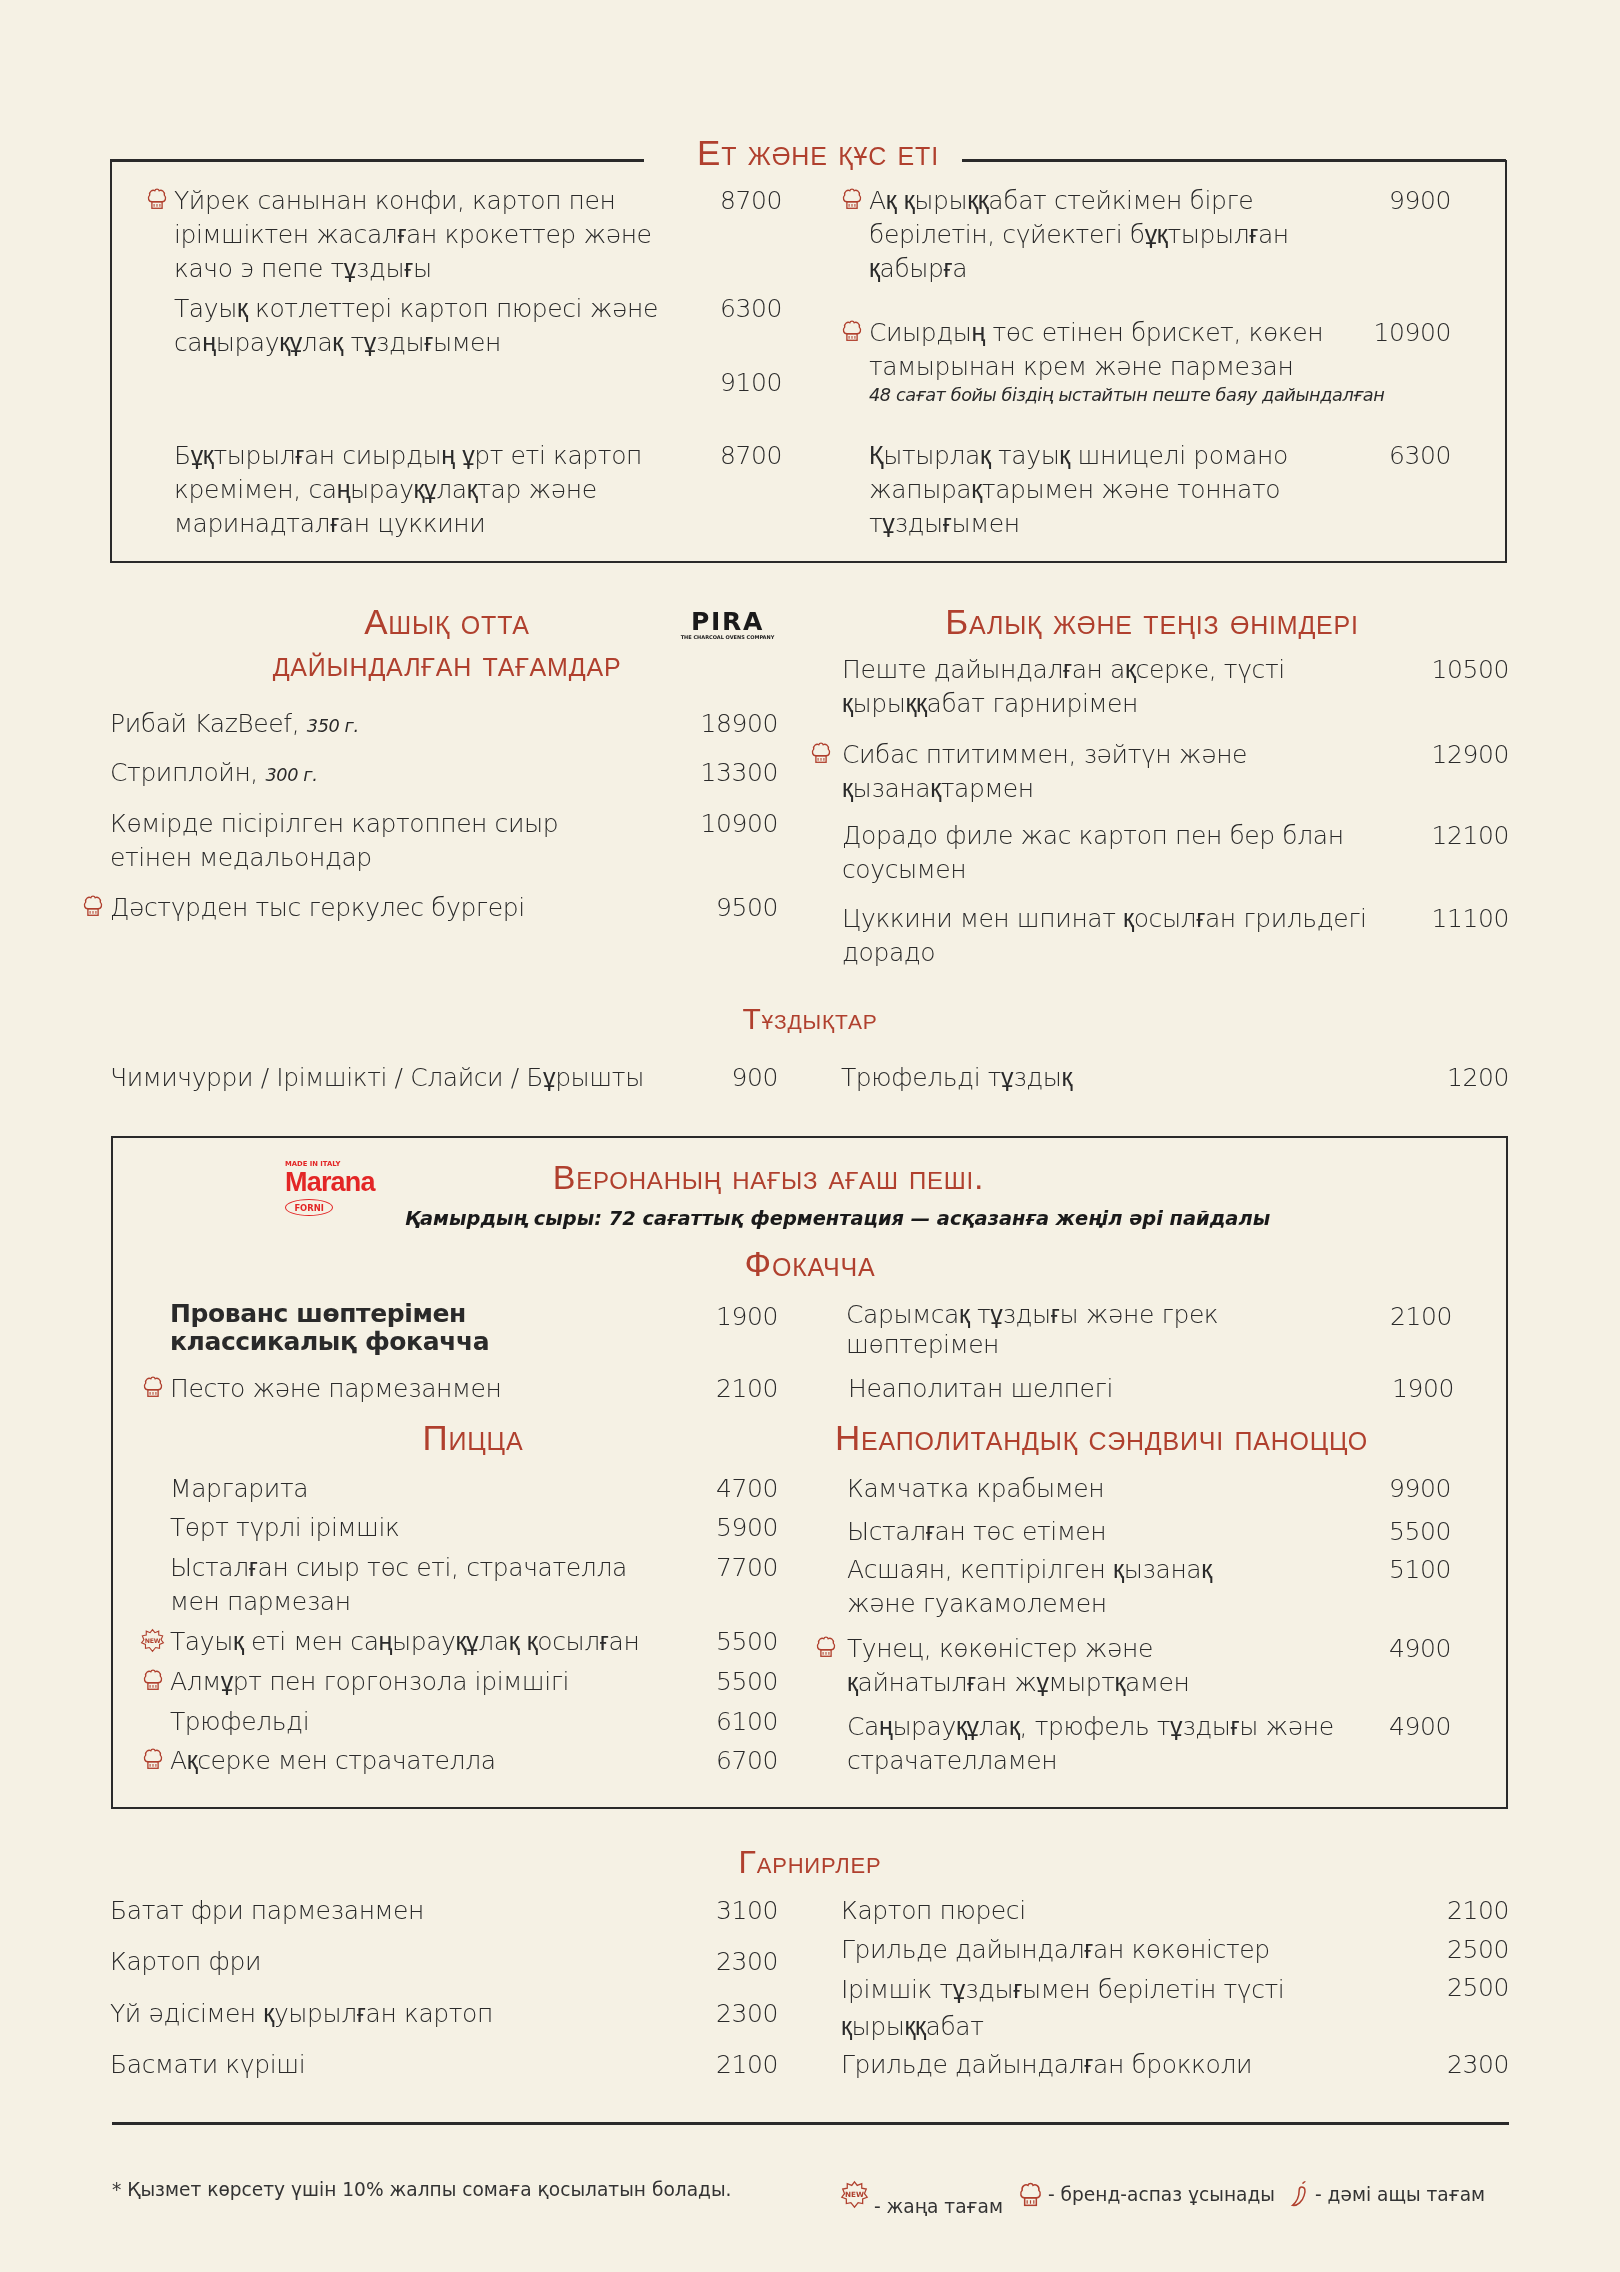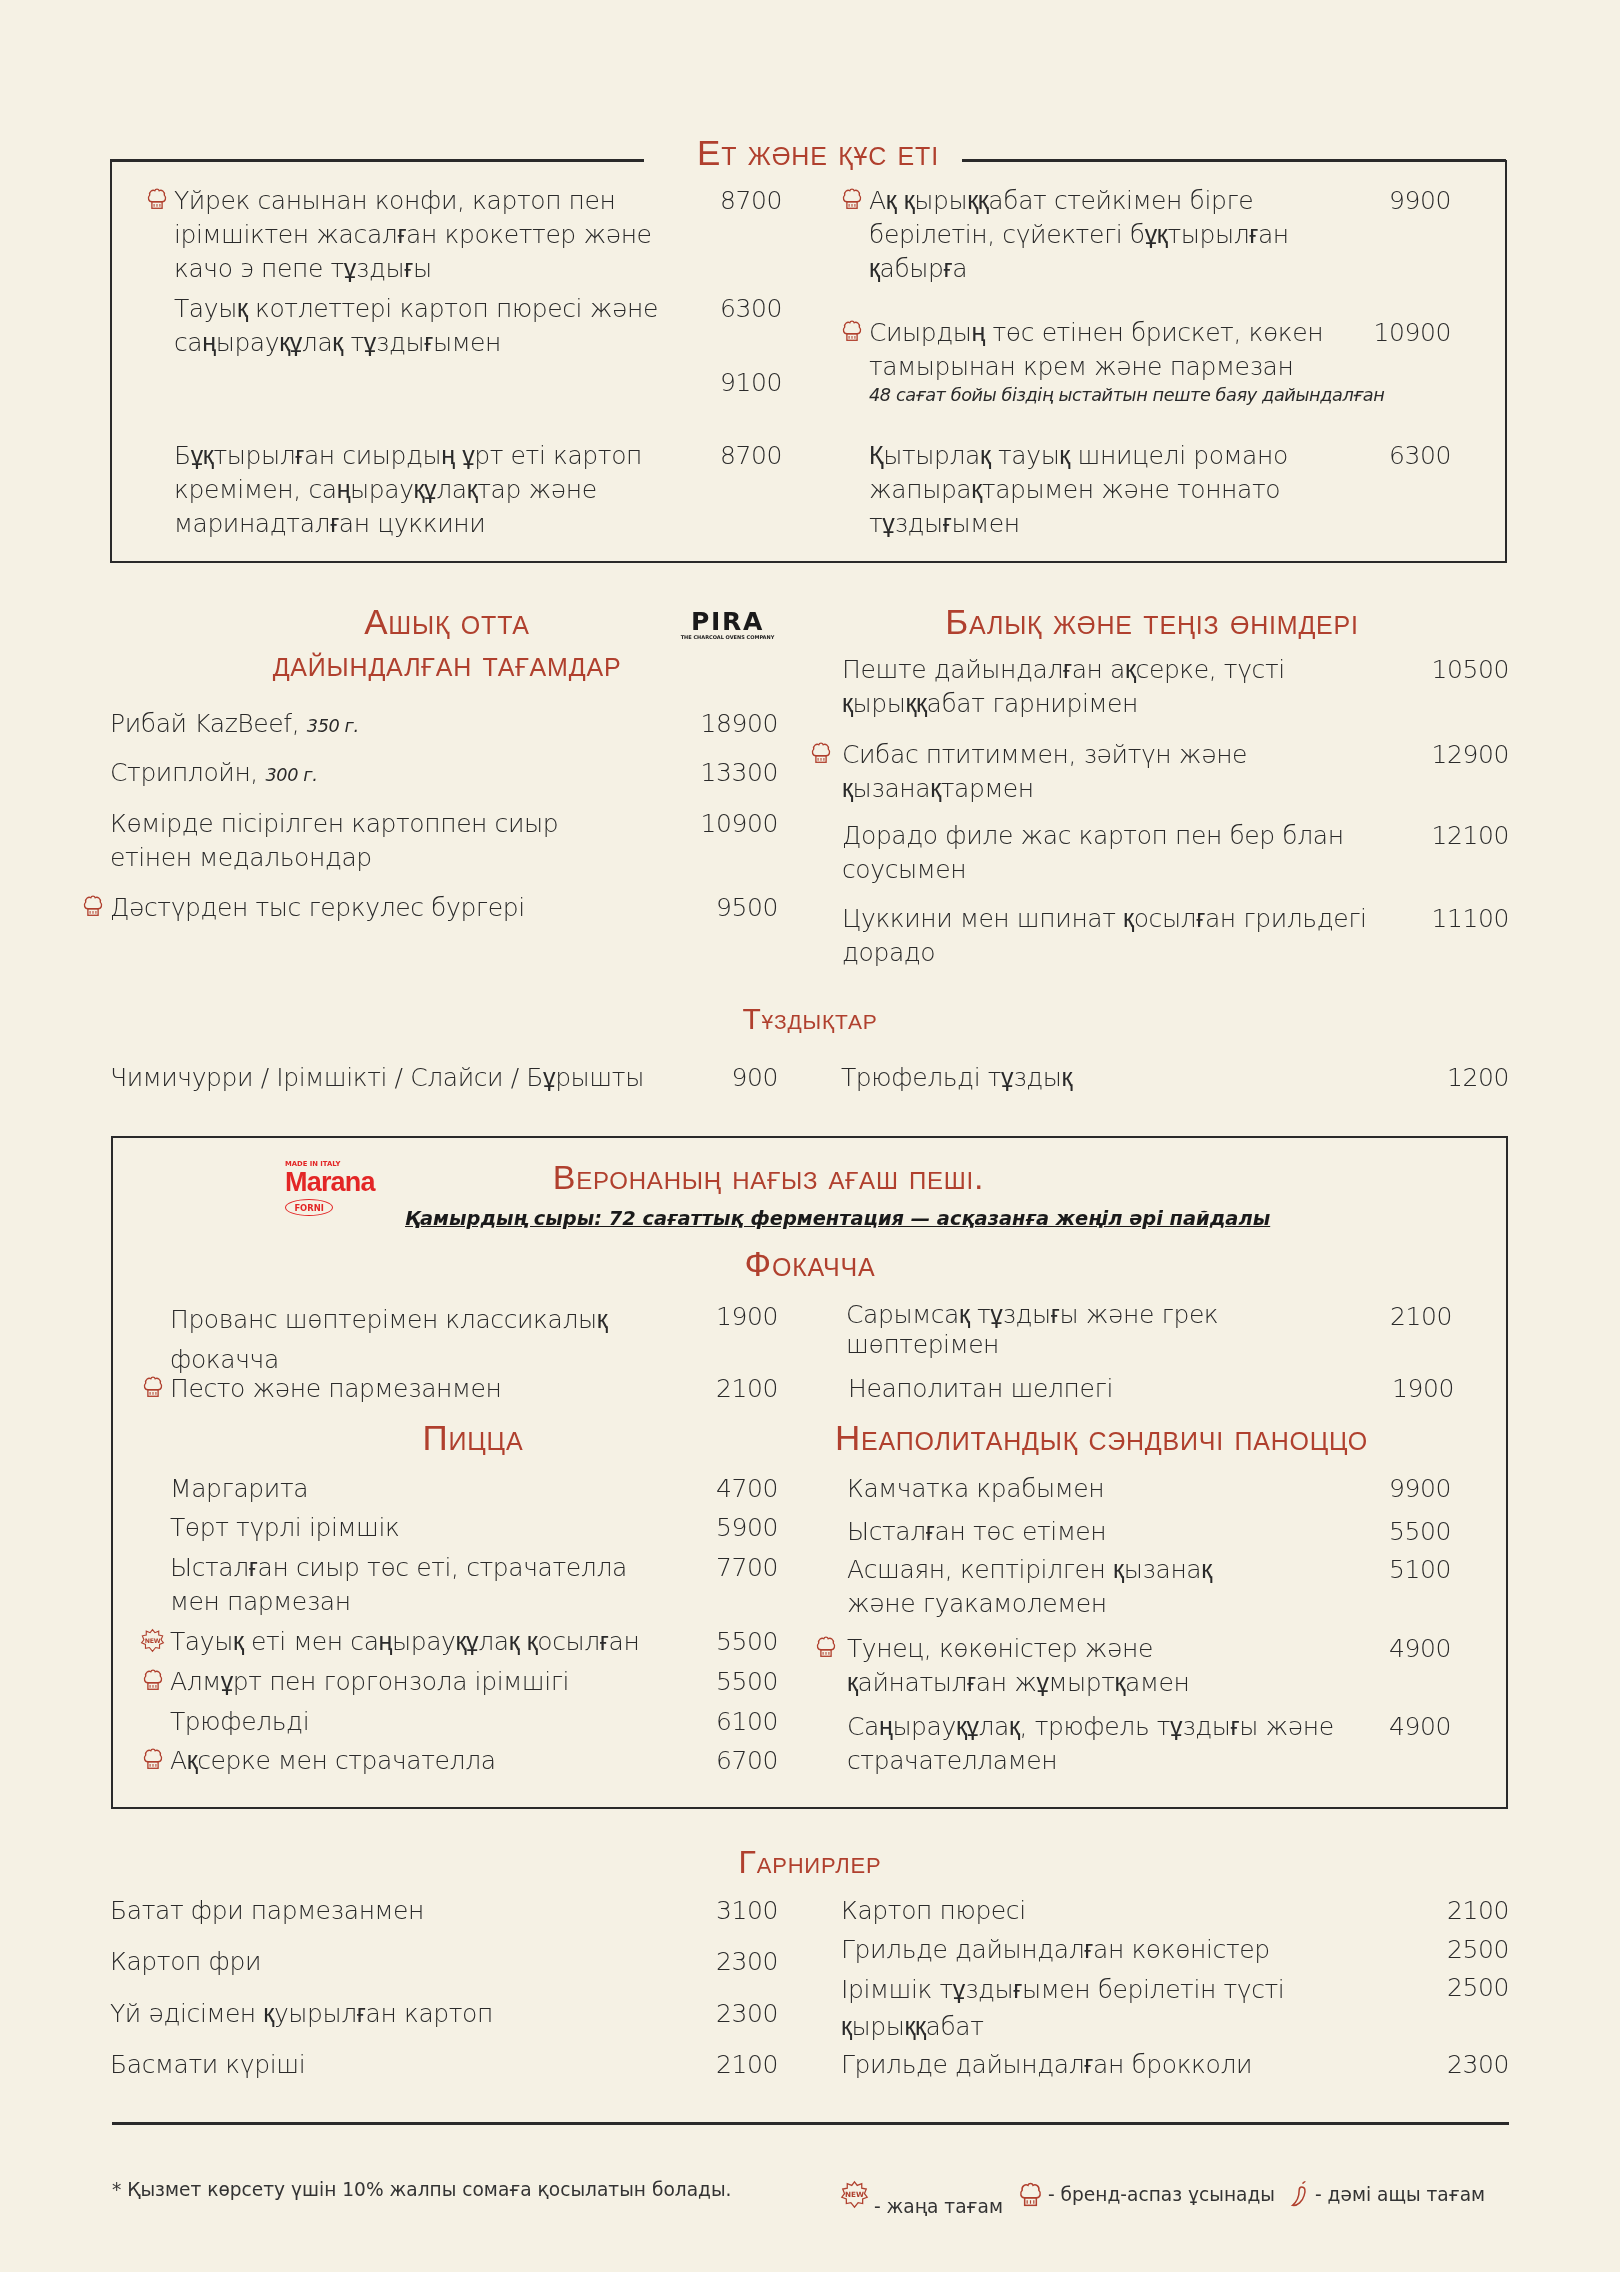--- a/index.html
+++ b/index.html
@@ -150,26 +150,26 @@
 
 <div class="box abs" style="left:111px;top:1136px;width:1397px;height:673px;"></div>
 
 <div class="abs" style="left:285px;top:1160px;width:86px;text-align:left;color:#e32626;">
   <div style="font-size:6.8px;font-weight:bold;line-height:8.4px;">MADE IN ITALY</div>
   <div style="font-family:'Liberation Sans',sans-serif;font-weight:bold;font-size:27px;line-height:29px;letter-spacing:-0.8px;">Marana</div>
   <div style="display:inline-block;margin-top:1.7px;font-size:8.4px;font-weight:bold;border:1.7px solid #e32626;border-radius:50%;padding:2.5px 8.4px;">FORNI</div>
 </div>
 
 <div class="title abs" style="left:473px;top:1158px;width:591px;font-size:34px;">Веронаның нағыз ағаш пеші.</div>
-<div class="abs" style="left:405px;top:1207px;width:810px;font-style:italic;font-weight:bold;font-size:19.4px;color:#1a1a1a;white-space:nowrap;text-decoration:underline;">Қамырдың сыры: 72 сағаттық ферментация — асқазанға жеңіл әрі пайдалы</div>
+<div class="abs" style="left:405px;top:1207px;width:810px;font-style:italic;font-weight:bold;font-size:19.4px;color:#1a1a1a;white-space:nowrap;">Қамырдың сыры: 72 сағаттық ферментация — асқазанға жеңіл әрі пайдалы</div>
 
 <div class="title abs" style="left:641px;top:1244px;width:338px;font-size:35px;">Фокачча</div>
 
 <div class="item" style="left:170px;top:1300px;width:608px;">
-  <span class="name" style="width:456px;line-height:40px;">Прованс шөптерімен классикалық фокачча</span>
+  <span class="name" style="width:456px;line-height:28px;font-weight:bold;">Прованс шөптерімен классикалық фокачча</span>
   <span class="price" style="right:0;">1900</span>
 </div>
 <div class="item" style="left:170px;top:1372px;width:608px;">
   <svg class="ico" style="left:-28px;top:3.4px;width:22px;height:23.6px;" viewBox="0 0 26 28" width="22" height="23.6">
       <use href="#chef"></use>
     </svg>
   <span class="name">Песто және пармезанмен</span>
   <span class="price" style="right:0;">2100</span>
 </div>
 <div class="item" style="left:846px;top:1300px;width:606px;">

